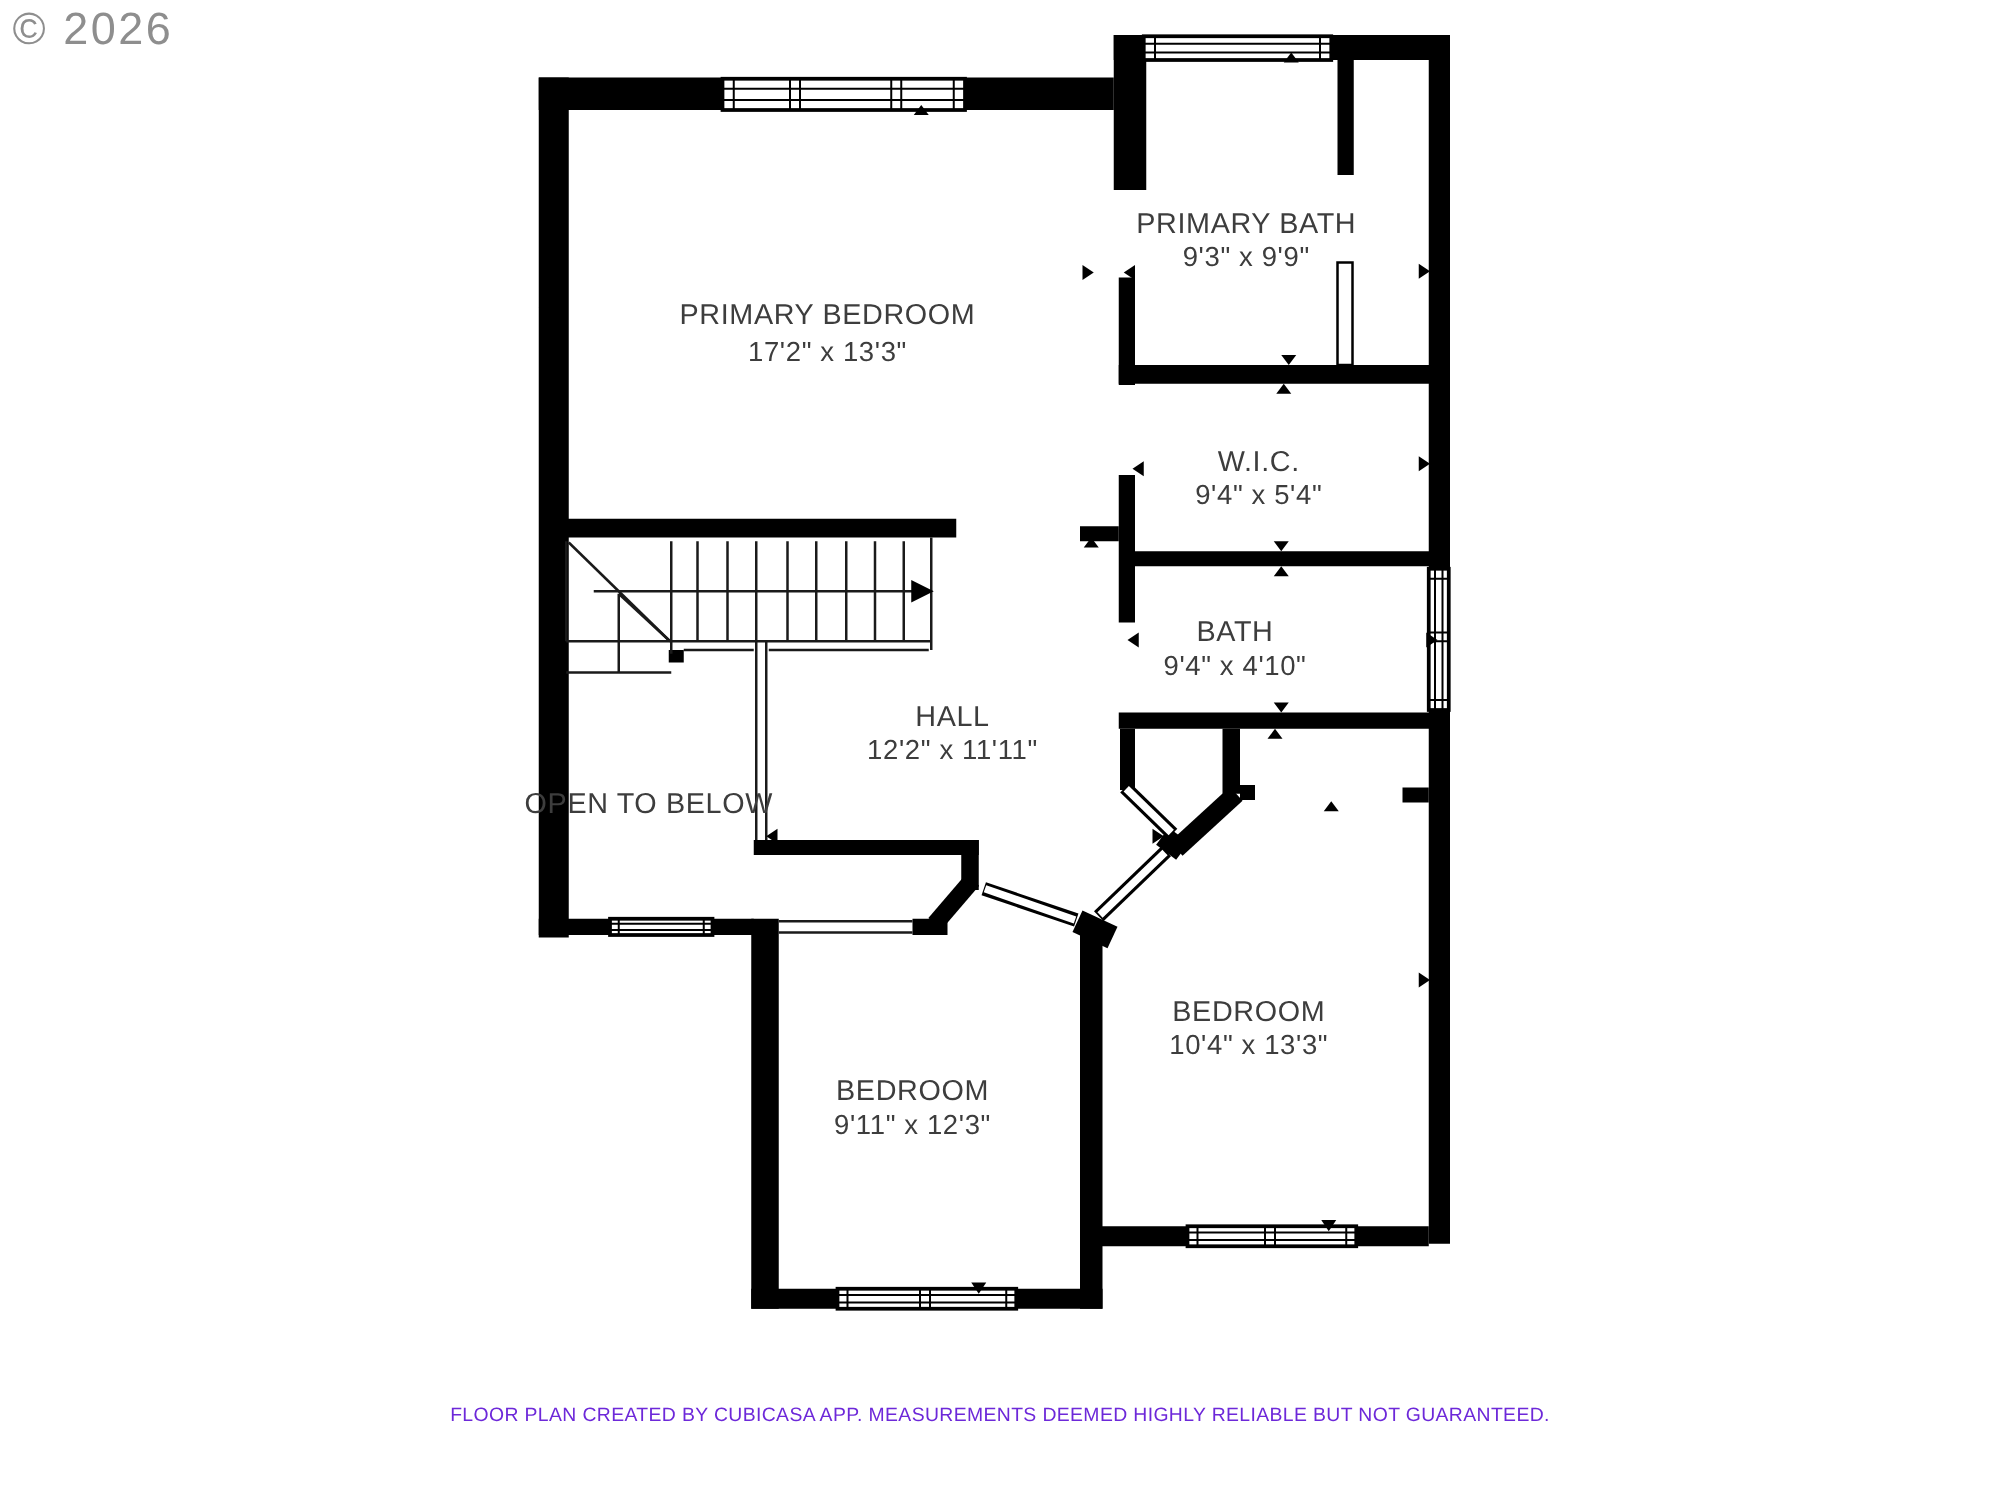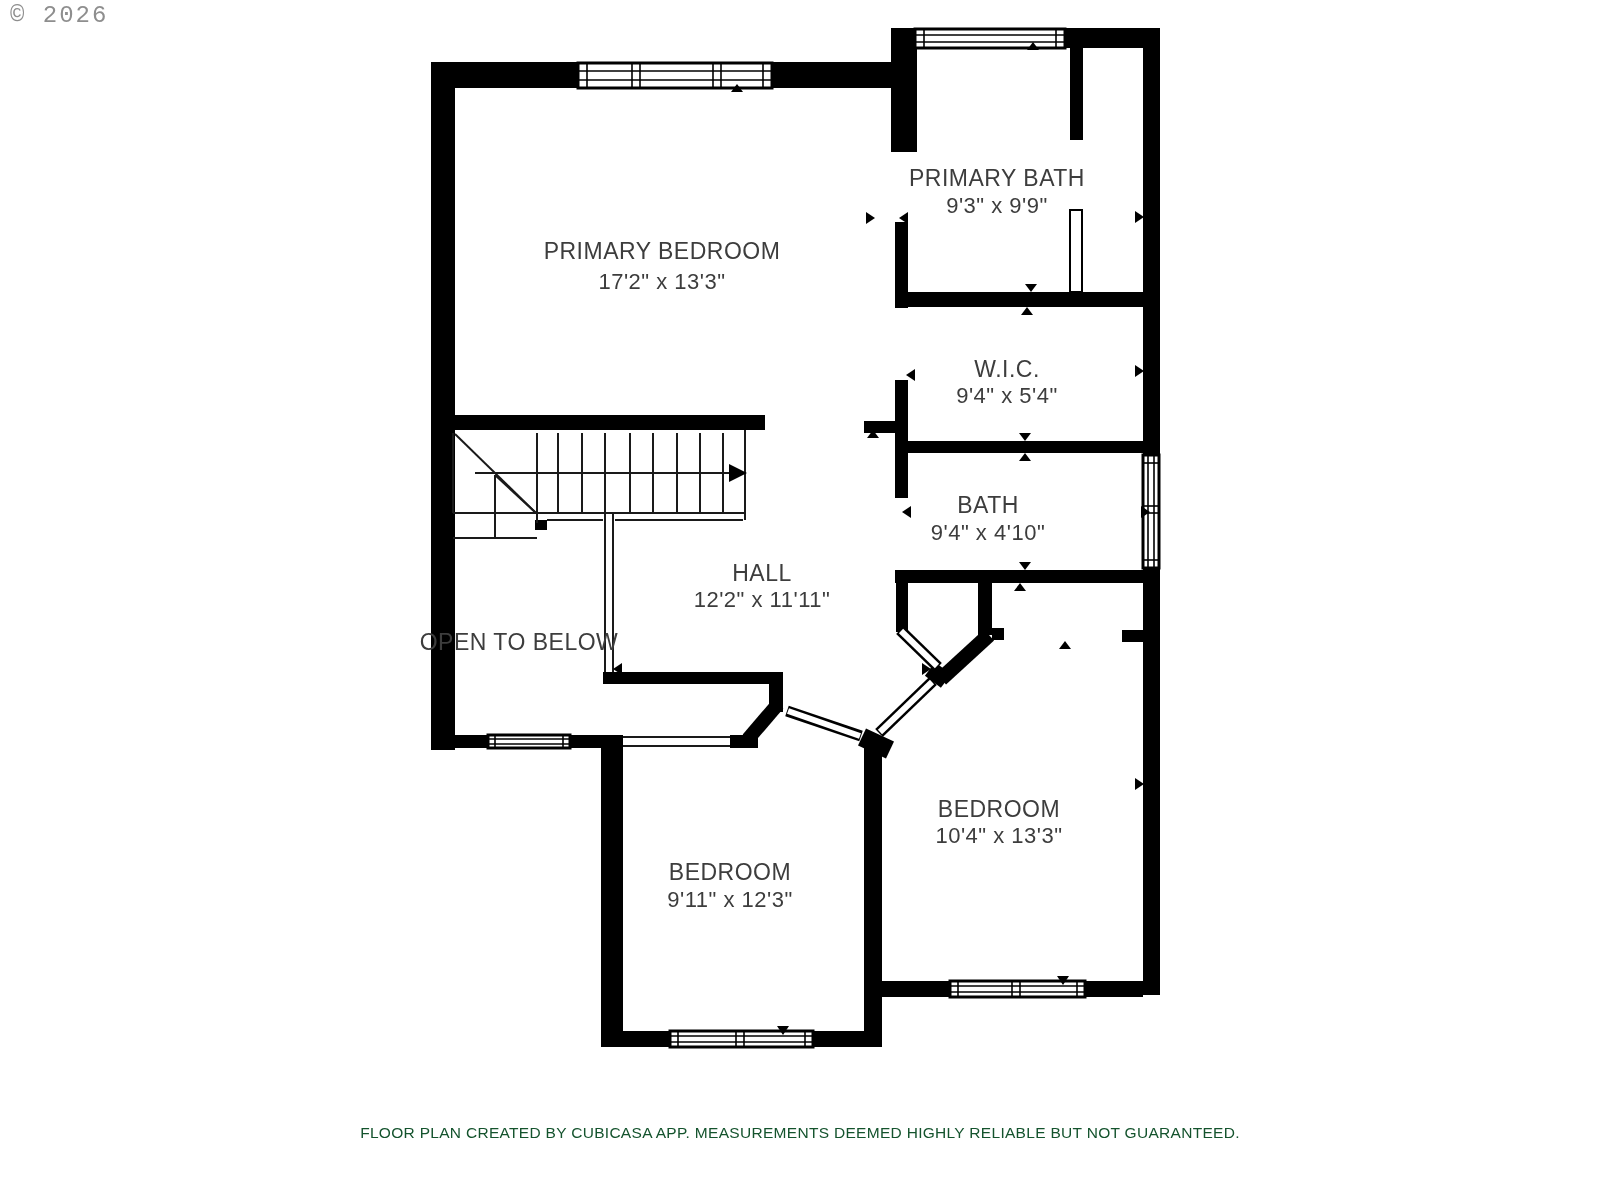--- a/index.html
+++ b/index.html
@@ -1,22 +1,22 @@
 <!DOCTYPE html>
 <html><head>
 <meta charset="utf-8">
 <style>
   html,body{margin:0;padding:0;background:#fff;}
   .canvas{position:relative;width:1600px;height:1200px;background:#ffffff;overflow:hidden;
           font-family:"Liberation Sans","DejaVu Sans",sans-serif;}
   .plan-svg{position:absolute;left:0;top:0;}
-  .copyright{position:absolute;left:10px;top:2px;font-family:Liberation Mono, monospace;
-             font-size:24px;color:#7b7b7b;opacity:.85;letter-spacing:2px;}
+  .copyright{position:absolute;left:10px;top:2px;font-family:Liberation Sans, sans-serif;
+             font-size:36px;color:#7b7b7b;opacity:.85;letter-spacing:2px;}
   .footer{position:absolute;left:0;top:1124px;width:100%;text-align:center;
-          font-size:15.5px;color:#14532d;letter-spacing:.3px;}
+          font-size:15.5px;color:#6d28d9;letter-spacing:.3px;}
   .room-name{font-size:23px;fill:#3d3d3d;letter-spacing:.5px;}
   .room-dims{font-size:22px;fill:#3d3d3d;letter-spacing:.5px;}
   .wall{fill:#000;}
   .wallline{stroke:#000;fill:none;}
   .thin{stroke:#1a1a1a;stroke-width:2;fill:none;}
   .win{fill:#fff;stroke:#000;stroke-width:3;}
   .winline{stroke:#000;stroke-width:1.6;fill:none;}
   .marker{fill:#000;}
 </style>
 </head>

